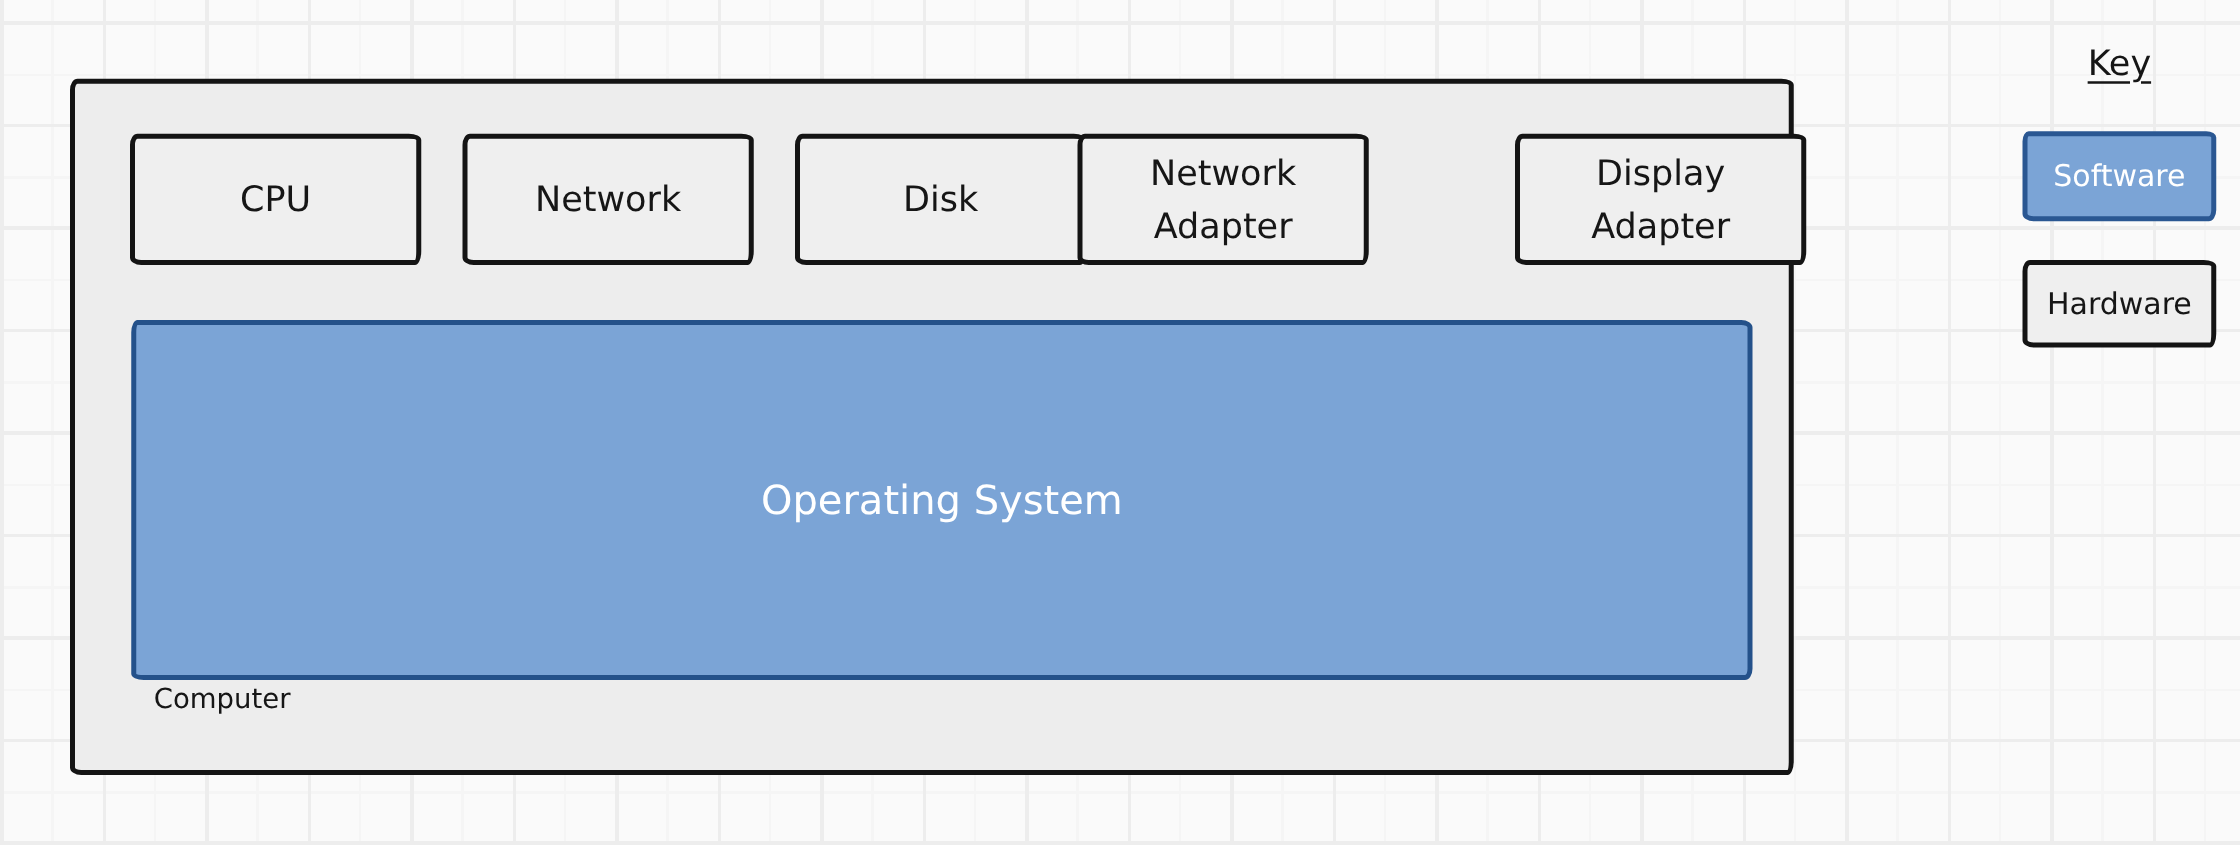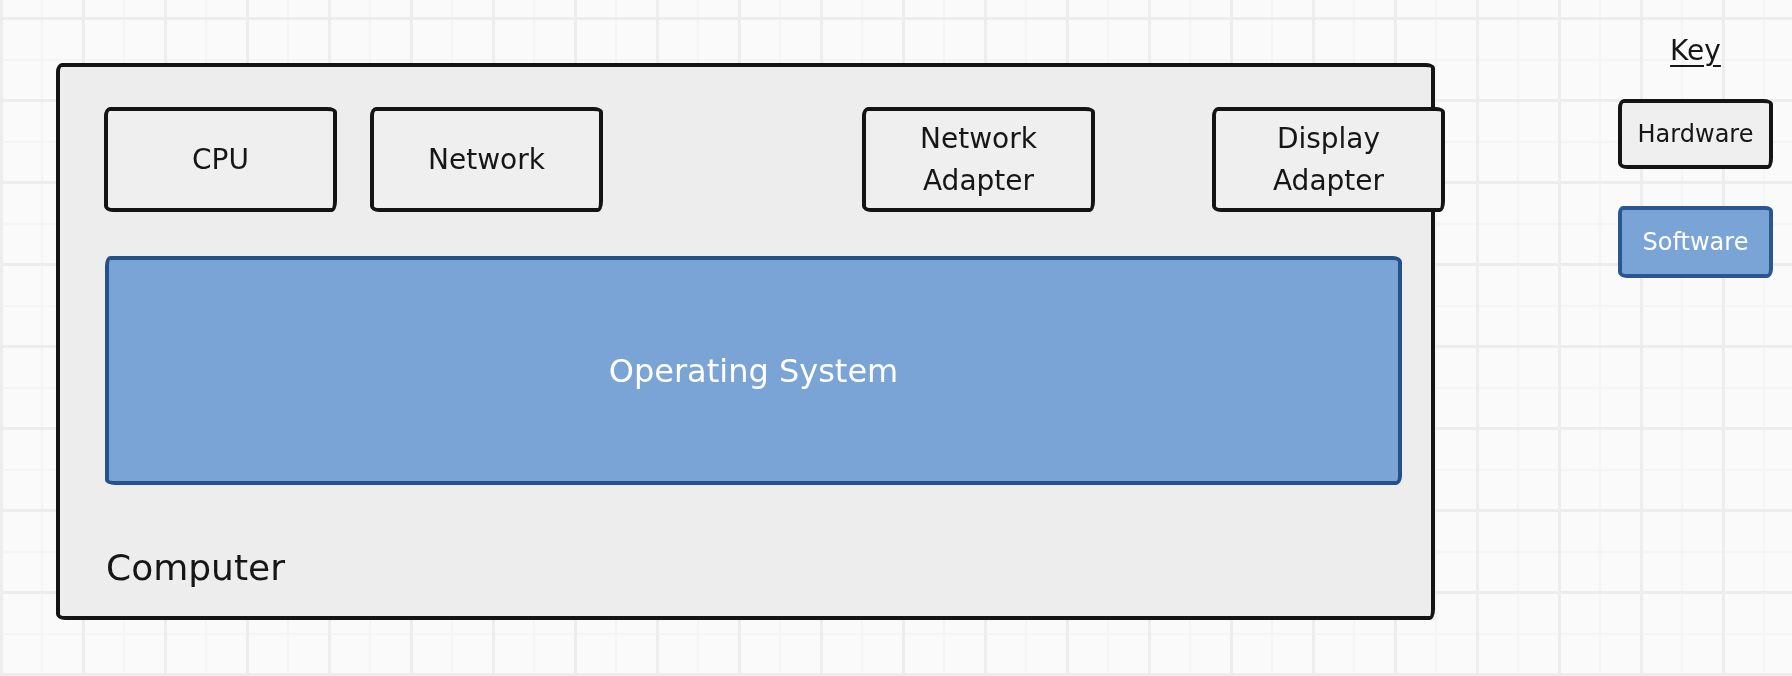--- a/index.html
+++ b/index.html
@@ -52,36 +52,36 @@
 
   .hw-pos-0 { left: 44px;   }
   .hw-pos-1 { left: 310px;  }
   .hw-pos-2 { left: 576px;  }
   .hw-pos-3 { left: 802px;  }
   .hw-pos-4 { left: 1108px; margin-left: 44px; }
 
   .os-box {
     position: absolute;
     left: 45px; top: 189px;
-    width: 1297px; height: 229px;
+    width: 1297px; height: 288px;
     box-sizing: border-box;
     background: #7ba4d6;
     border: 4px solid #24518a;
     border-radius: 5px 9px 6px 10px / 10px 6px 9px 5px;
     display: flex;
     align-items: center;
     justify-content: center;
     color: #ffffff;
     font-size: 32px;
   }
 
   .computer-label {
     position: absolute;
-    left: 46px; top: 480px;
-    font-size: 36px;
+    left: 63px; top: 480px;
+    font-size: 22px;
   }
 
   .key-panel {
     position: absolute;
     left: 1618px; top: 34px;
     width: 155px;
     display: flex;
     flex-direction: column;
     align-items: center;
   }
@@ -121,41 +121,44 @@
   <div class="computer-box sketch">
 
     <div class="hw-box sketch hw-pos-0">
       <span class="label">CPU</span>
     </div>
 
     <div class="hw-box sketch hw-pos-1">
       <span class="label">Network</span>
     </div>
 
+    <div class="hw-box sketch hw-pos-2">
+      <span class="label">Disk</span>
+    </div>
 
     <div class="hw-box sketch hw-pos-3">
       <span class="label">Network Adapter</span>
     </div>
 
     <div class="hw-box sketch hw-pos-4">
       <span class="label">Display Adapter</span>
     </div>
 
     <div class="os-box">
       <span class="label">Operating System</span>
     </div>
 
     <div class="computer-label">Computer</div>
   </div>
 
   <div class="key-panel">
     <div class="key-title">Key</div>
 
+    <div class="key-box key-software">
+      <span class="label">Software</span>
+    </div>
+
     <div class="key-box key-hardware sketch">
       <span class="label">Hardware</span>
-    </div>
-
-    <div class="key-box key-software">
-      <span class="label">Software</span>
     </div>
   </div>
 
 </div>
 
 </body></html>

